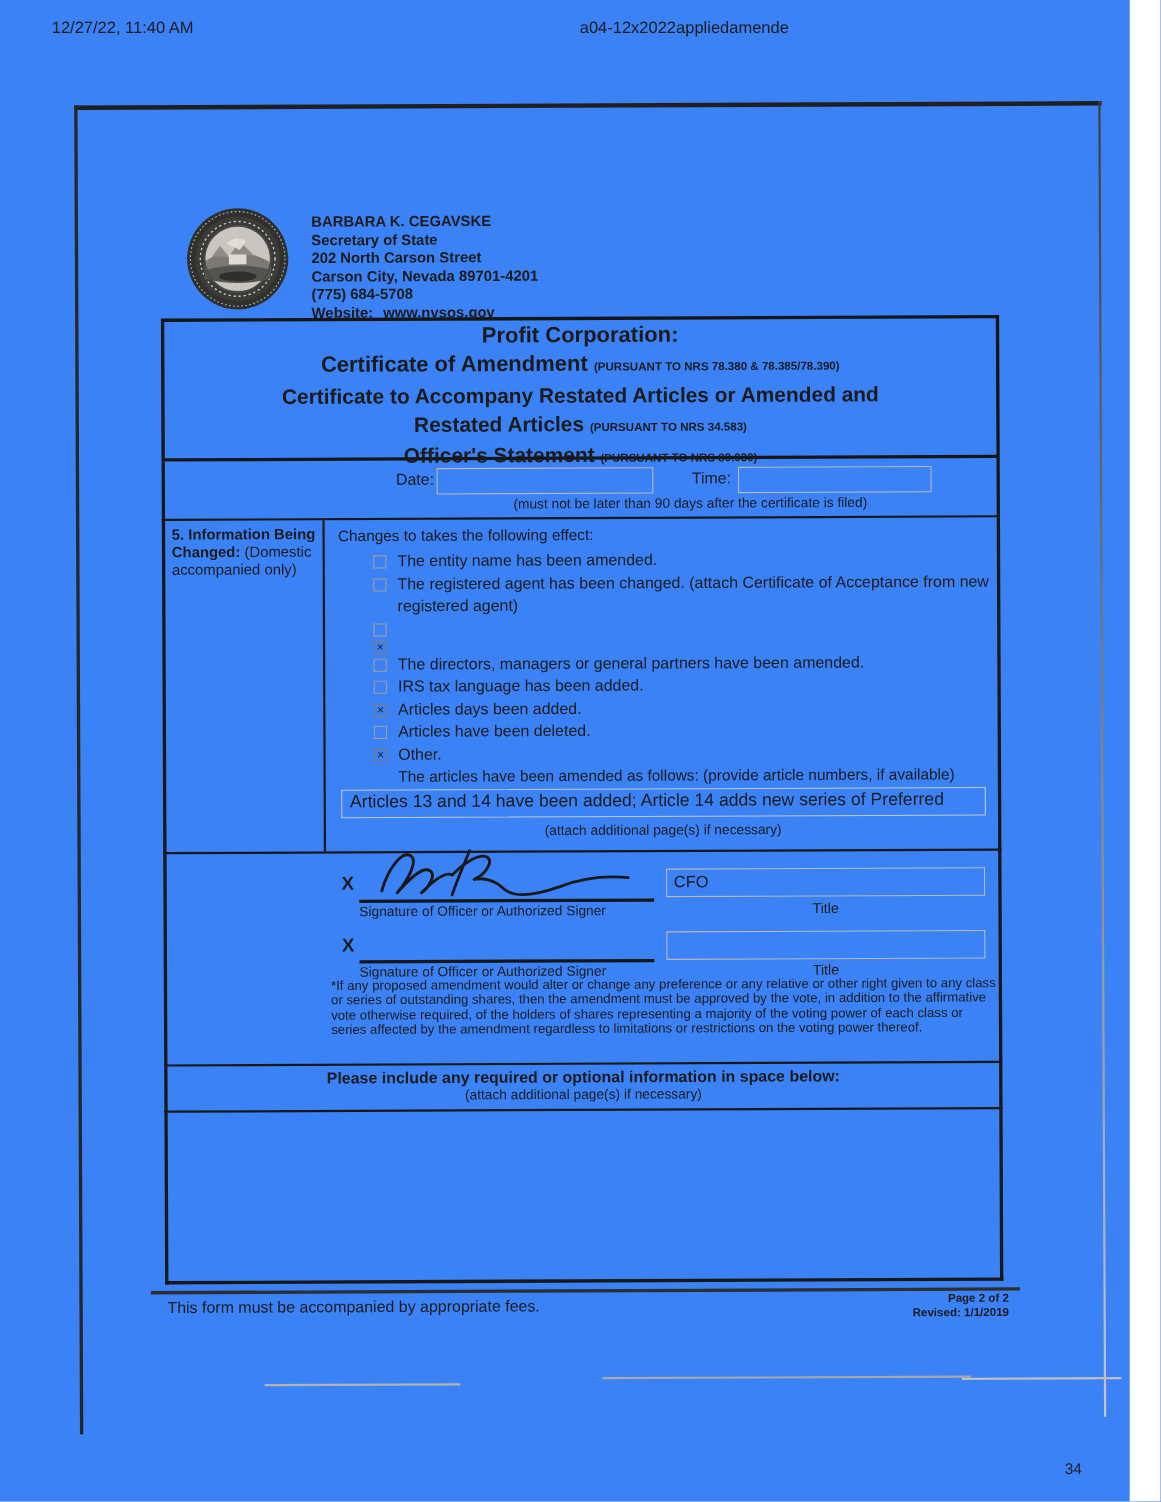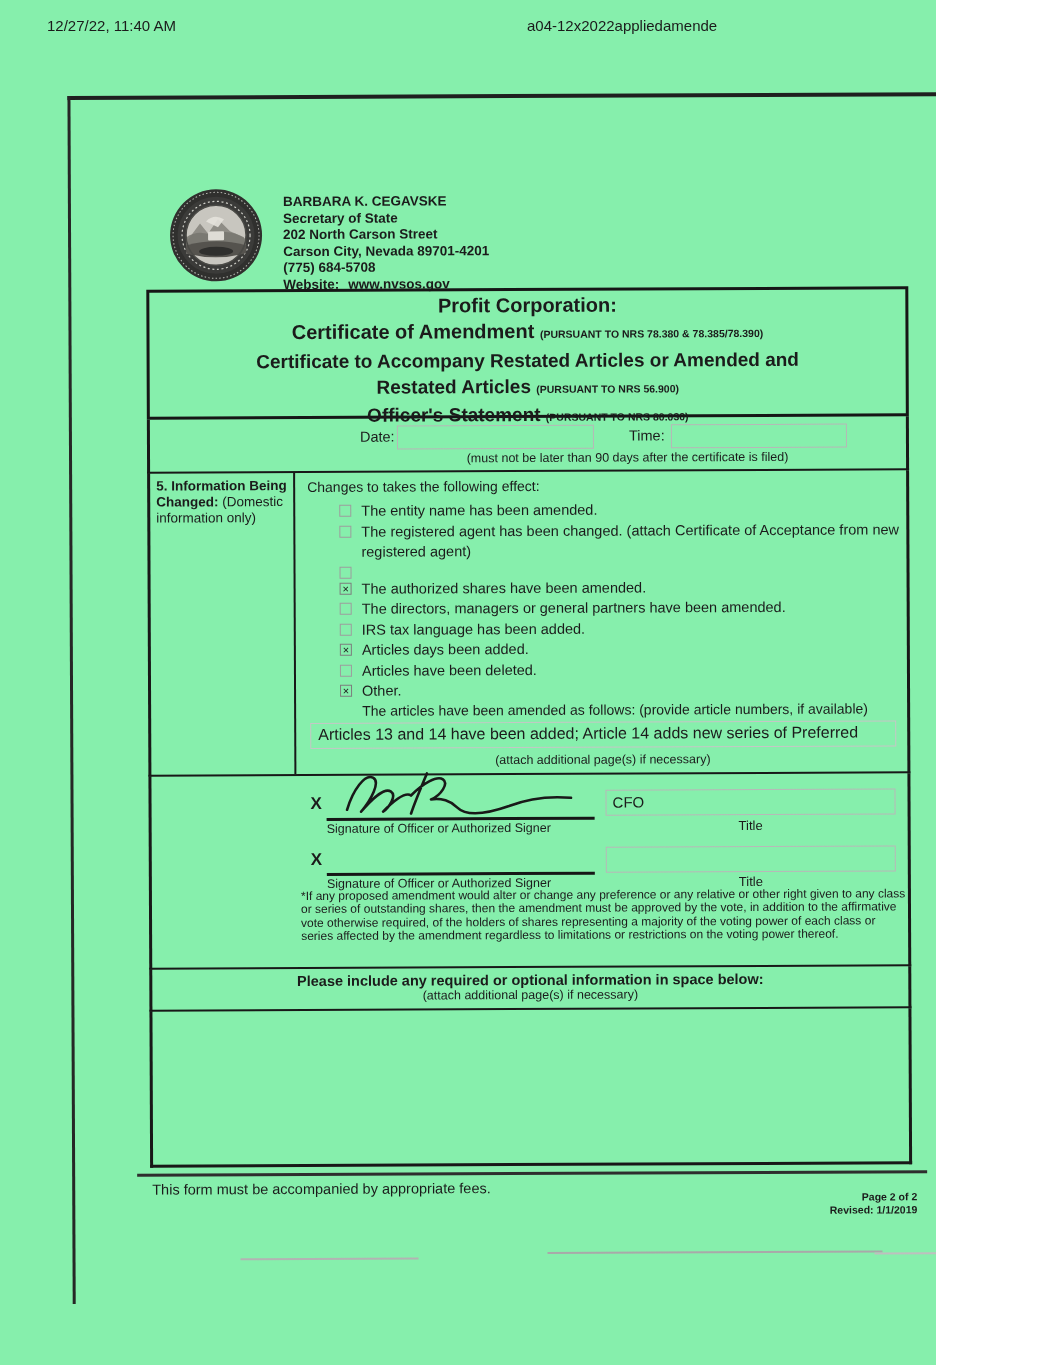--- a/index.html
+++ b/index.html
@@ -1,17 +1,17 @@
 <!DOCTYPE html>
 <html><head>
 <meta charset="utf-8">
 <style>
   * { margin:0; padding:0; box-sizing:border-box; }
   body { background:#ffffff; font-family:"Liberation Sans", sans-serif; color:#1b1b1b; }
-  .page { position:relative; width:936px; height:1365px; background:#86efac; overflow:hidden; }
+  .page { position:relative; width:1027px; height:1365px; background:#3b82f6; overflow:hidden; }
 
   
   .hdr-date { position:absolute; left:47px; top:17px; font-size:15px; }
   .hdr-title { position:absolute; left:527px; top:17px; font-size:15px; }
   .ftr-url { position:absolute; left:47px; top:1323px; font-size:12px; }
   .ftr-page { position:absolute; left:968px; top:1327px; font-size:14px; }
 
   
   .scan { position:absolute; inset:0; transform:rotate(-0.25deg); transform-origin:527px 680px; }
   .b-top { position:absolute; left:70px; top:94px; width:934px; height:4px; background:#1f1f1f; }
@@ -74,21 +74,21 @@
   .titlecap { position:absolute; left:307px; width:290px; text-align:center; font-size:13px; }
   .footnote { position:absolute; left:2px; top:114px; width:608px; font-size:12px; line-height:13.4px; }
 
   
   .inc-b { font-size:14.5px; font-weight:bold; padding-top:4px; }
   .inc-n { font-size:12.5px; }
 
   .bottom-rule { position:absolute; left:135px; top:1172px; width:790px; height:3px; background:#2e2e2e; }
   .fees { position:absolute; left:150px; top:1180px; font-size:14.5px; }
   .pageinfo { position:absolute; left:765px; top:1176px; width:150px; text-align:right;
-              font-size:10.5px; font-weight:bold; line-height:13px;margin-top:16px; }
+              font-size:10.5px; font-weight:bold; line-height:13px; }
   .artifact { position:absolute; height:2px; }
   .a1 { left:238px; top:1257px; width:178px; background:#b3b3b3; }
   .a2 { left:545px; top:1252px; width:335px; background:#a9a9a9; }
   .a3 { left:872px; top:1254px; width:145px; background:#bfbfbf; }
 </style>
 </head>
 <body>
 
 <div class="page">
 
@@ -128,21 +128,21 @@
 
     <div class="titlebox">
       <div class="t1">Profit Corporation:</div>
       <div class="t2">
         <span>Certificate of Amendment</span>
         <span class="small-note">(PURSUANT TO NRS 78.380 &amp; 78.385/78.390)</span>
       </div>
       <div class="t3">Certificate to Accompany Restated Articles or Amended and</div>
       <div class="t3">
         <span>Restated Articles</span>
-        <span class="small-note">(PURSUANT TO NRS 56.900)</span>
+        <span class="small-note">(PURSUANT TO NRS 34.583)</span>
       </div>
       <div class="t3">
         <span>Officer's Statement</span>
         <span class="small-note">(PURSUANT TO NRS 80.030)</span>
       </div>
     </div>
 
     <div class="row row4">
       <div class="cell-right">
         <span class="lab-date">Date:</span>
@@ -151,42 +151,41 @@
         <div class="inp-time"></div>
         <div class="r4note">(must not be later than 90 days after the certificate is filed)</div>
       </div>
     </div>
 
     <div class="row row5">
       <div class="cell-left">
         <span class="bold">5. Information Being</span><br>
         <span class="bold">Changed:</span>
         <span>(Domestic</span><br>
-        <span>information only)</span>
+        <span>accompanied only)</span>
       </div>
       <div class="cell-right">
         <div class="intro">Changes to takes the following effect:</div>
         <div class="checklist">
   <div class="cb-item">
     <span class="cb"></span>
     <span class="cb-label">The entity name has been amended.</span>
   </div>
 
   <div class="cb-item">
     <span class="cb"></span>
     <span class="cb-label">The registered agent has been changed. (attach Certificate of Acceptance from new registered agent)</span>
   </div>
 
   <div class="cb-item">
     <span class="cb"></span>
   </div>
 
   <div class="cb-item">
     <span class="cb checked">×</span>
-    <span class="cb-label">The authorized shares have been amended.</span>
   </div>
 
   <div class="cb-item">
     <span class="cb"></span>
     <span class="cb-label">The directors, managers or general partners have been amended.</span>
   </div>
 
   <div class="cb-item">
     <span class="cb"></span>
     <span class="cb-label">IRS tax language has been added.</span>

